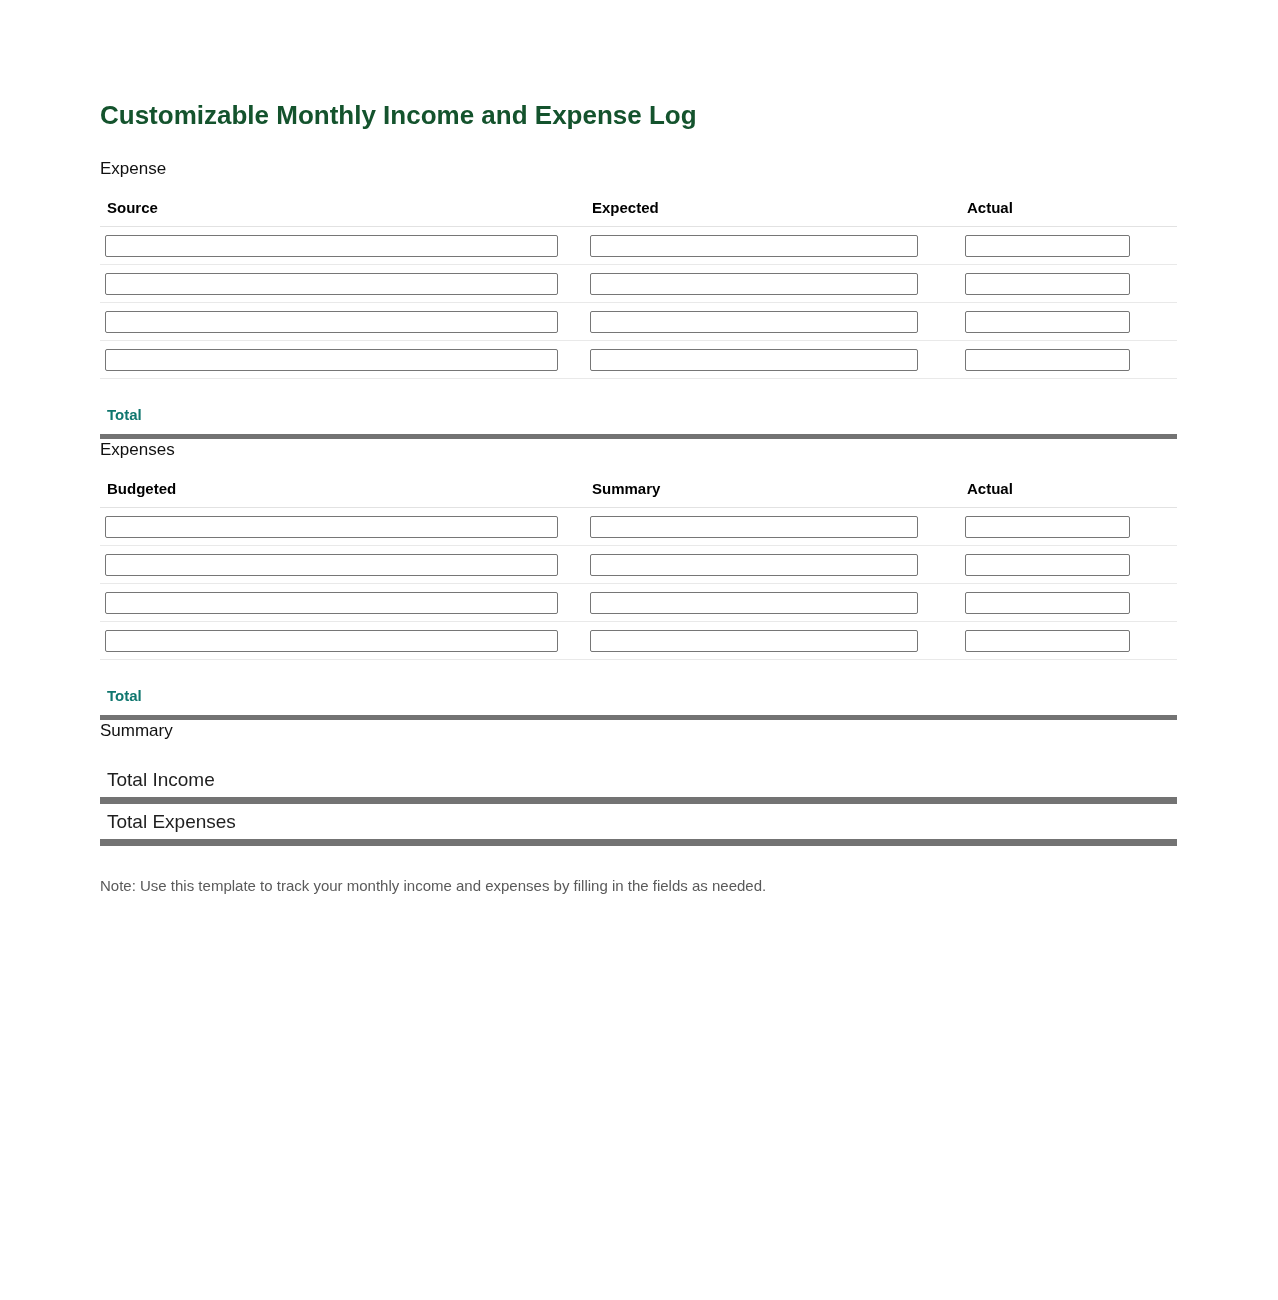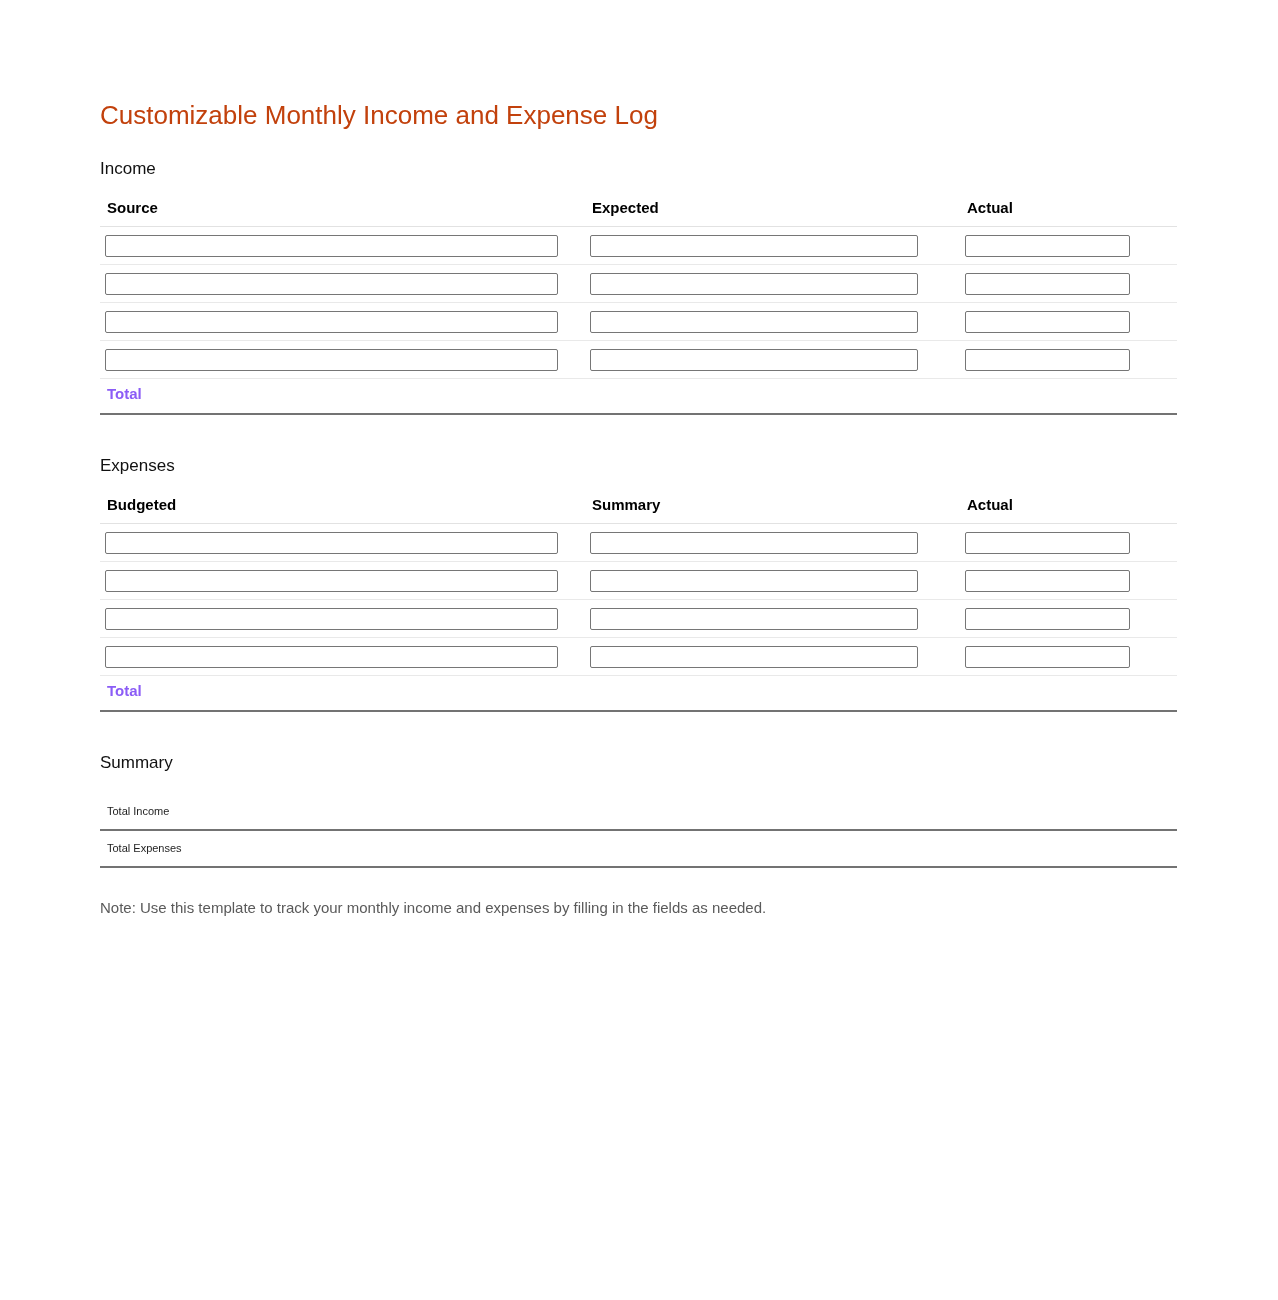--- a/index.html
+++ b/index.html
@@ -14,34 +14,33 @@
     overflow: hidden;
     font-family: "Liberation Sans", sans-serif;
     color: #1a1a1a;
     font-size: 15px;
   }
   .page {
     padding: 101px 101px 0 100px;
   }
   .doc-title {
     font-size: 26px;
-    font-weight: normal;
-    color: #c2410c;
+    font-weight: bold;
+    color: #14532d;
     margin: 0 0 28px 0;
     line-height: 1.1;
   }
   .section-heading {
     font-size: 17px;
     font-weight: 400;
     color: #111111;
     margin: 0 0 21px 0;
     line-height: 21px;
   }
   .section-heading.spaced {
-    margin-top: 40px;
   }
   table.log-table {
     width: 100%;
     border-collapse: collapse;
     table-layout: fixed;
   }
   table.log-table th {
     text-align: left;
     font-size: 15px;
     font-weight: bold;
@@ -50,23 +49,23 @@
     border-bottom: 1px solid #e2e2e2;
     line-height: 16px;
   }
   td.input-cell {
     padding: 8px 0 7px 5px;
     border-bottom: 1px solid #e9e9e9;
   }
   td.total-cell {
     font-size: 15px;
     font-weight: bold;
-    color: #8b5cf6;
-    padding: 7px 0 11px 7px;
-    border-bottom: 2px solid #737373;
+    color: #0f766e;
+    padding: 28px 0 11px 7px;
+    border-bottom: 5px solid #737373;
     line-height: 16px;
   }
   input.field {
     display: block;
     height: 22px;
     border: 1px solid #767676;
     border-radius: 2px;
     background: #ffffff;
     padding: 0 5px;
     font-family: "Liberation Sans", sans-serif;
@@ -76,43 +75,43 @@
   }
   .w-wide   { width: 453px; }
   .w-mid    { width: 328px; }
   .w-narrow { width: 165px; }
   table.summary-table {
     width: 100%;
     border-collapse: collapse;
     margin-top: 10px;
   }
   table.summary-table td {
-    font-size: 11px;
+    font-size: 19px;
     font-weight: 400;
     color: #1f1f1f;
     padding: 9px 0 9px 7px;
-    border-bottom: 2px solid #737373;
+    border-bottom: 7px solid #737373;
     line-height: 17px;
   }
   .note {
     margin: 30px 0 0 0;
     font-size: 15px;
     color: #5a5a5a;
     line-height: 19px;
   }
 </style>
 </head>
 <body>
 
 <div class="page">
 
   <h1 class="doc-title">Customizable Monthly Income and Expense Log</h1>
 
   <section>
-    <h2 class="section-heading">Income</h2>
+    <h2 class="section-heading">Expense</h2>
     <table class="log-table">
       <colgroup>
           <col style="width:485px">
           <col style="width:375px">
           <col style="width:217px">
         </colgroup>
       <thead>
         <tr>
           <th>Source</th>
           <th>Expected</th>

